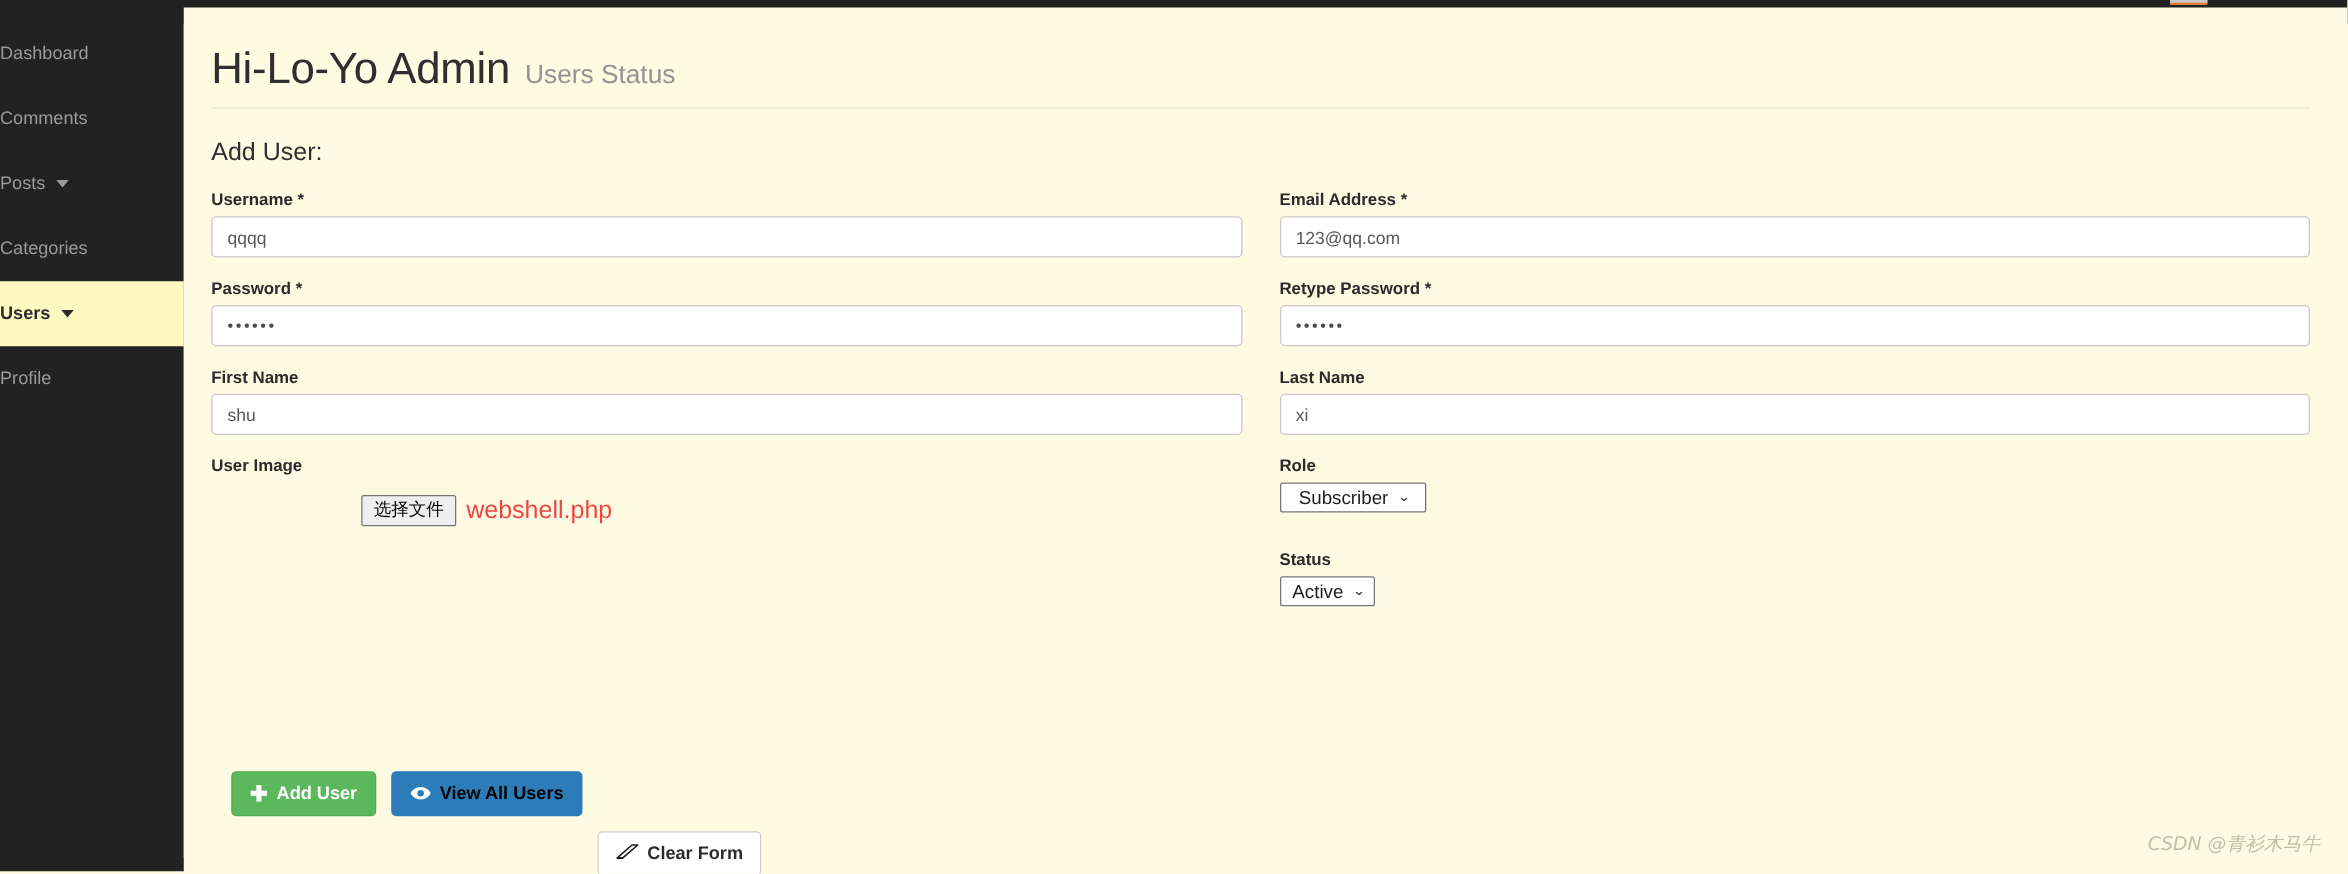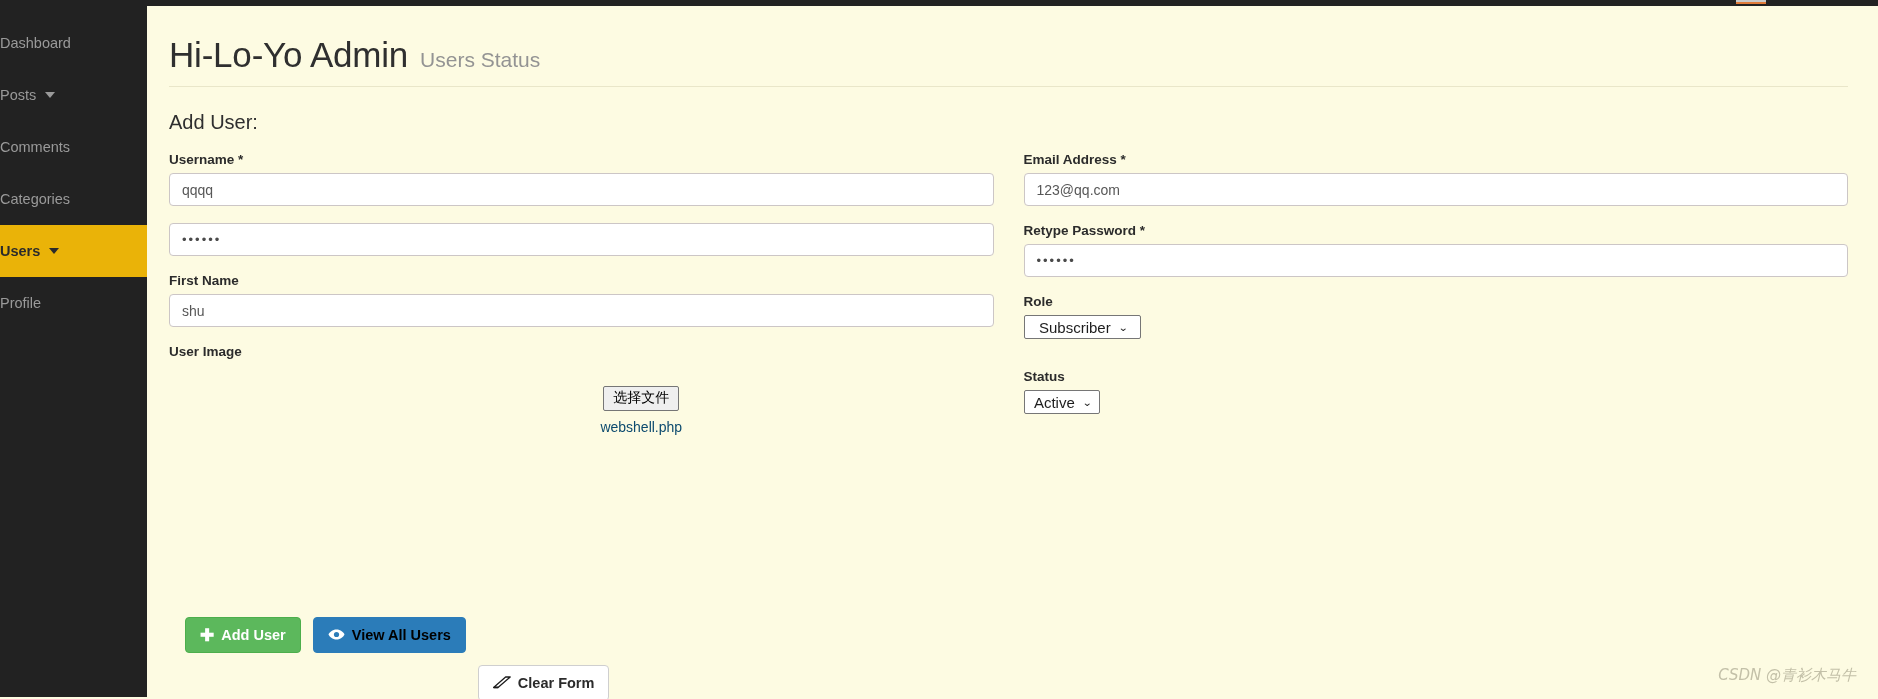--- a/index.html
+++ b/index.html
@@ -35,21 +35,21 @@
     position: relative;
     height: 52px;
     display: flex; align-items: center;
     padding-left: 0px;
     color: #9a9a9a;
     font-size: 14.5px;
     white-space: nowrap;
     cursor: pointer;
   }
   .nav-item.active {
-    background: #eab308;
+    background: #fef9c3;
     color: #2b2b2b;
     font-weight: 600;
   }
   .nav-label { line-height: 1; }
   .caret {
     display: inline-block;
     margin-left: 9px;
     width: 0; height: 0;
     border-left: 5px solid transparent;
     border-right: 5px solid transparent;
@@ -119,39 +119,38 @@
     display: flex; align-items: center;
   }
   .pwd-dots {
     font-size: 13px;
     letter-spacing: 2px;
     color: #4a4a4a;
   }
 
   
   .file-row {
-    margin-top: 27px;
+    margin-top: 16px;
     margin-left: 120px;
     display: flex; align-items: center;
     gap: 8px;
-    flex-direction: column;
   }
   .file-btn {
     border: 1px solid #767676;
     background: #efefef;
     border-radius: 2px;
     padding: 2px 9px 3px;
     font-size: 14px;
     color: #000;
     line-height: 1.25;
     cursor: pointer;
   }
   .file-name {
-    font-size: 14px;
-    color: #0c4a6e;
+    font-size: 20px;
+    color: #ef4444;
   }
 
   
   .select-box {
     display: inline-flex;
     align-items: center;
     justify-content: center;
     height: 24px;
     border: 1px solid #767676;
     background: #ffffff;
@@ -218,25 +217,25 @@
 
   <div class="topbar">
     <div class="browser-tab-stub"></div>
   </div>
 
   <nav class="sidebar">
     <div class="nav-item" style="padding-left:0px;">
       <span class="nav-label" style="margin-left:0px;">Dashboard</span>
     </div>
     <div class="nav-item">
+      <span class="nav-label">Comments</span>
+    </div>
+    <div class="nav-item">
       <span class="nav-label">Posts</span>
       <span class="caret"></span>
-    </div>
-    <div class="nav-item">
-      <span class="nav-label">Comments</span>
     </div>
     <div class="nav-item">
       <span class="nav-label">Categories</span>
     </div>
     <div class="nav-item active">
       <span class="nav-label">Users</span>
       <span class="caret"></span>
     </div>
     <div class="nav-item">
       <span class="nav-label">Profile</span>
@@ -255,20 +254,21 @@
     <div class="form-grid">
 
       <div class="col">
 
         <div class="field">
           <span class="field-label">Username *</span>
           <div class="text-input" placeholder="">qqqq</div>
         </div>
 
         <div class="field">
+          <span class="field-label">Password *</span>
           <div class="text-input">
             <span class="pwd-dots">••••••</span>
           </div>
         </div>
 
         <div class="field">
           <span class="field-label">First Name</span>
           <div class="text-input">shu</div>
         </div>
 
@@ -289,20 +289,24 @@
           <div class="text-input">123@qq.com</div>
         </div>
 
         <div class="field">
           <span class="field-label">Retype Password *</span>
           <div class="text-input">
             <span class="pwd-dots">••••••</span>
           </div>
         </div>
 
+        <div class="field">
+          <span class="field-label">Last Name</span>
+          <div class="text-input">xi</div>
+        </div>
 
         <div class="field">
           <span class="field-label">Role</span>
           <div class="select-box role">
             <span>Subscriber</span>
             <span class="sel-caret">⌄</span>
           </div>
         </div>
 
         <div class="spacer-tall"></div>

